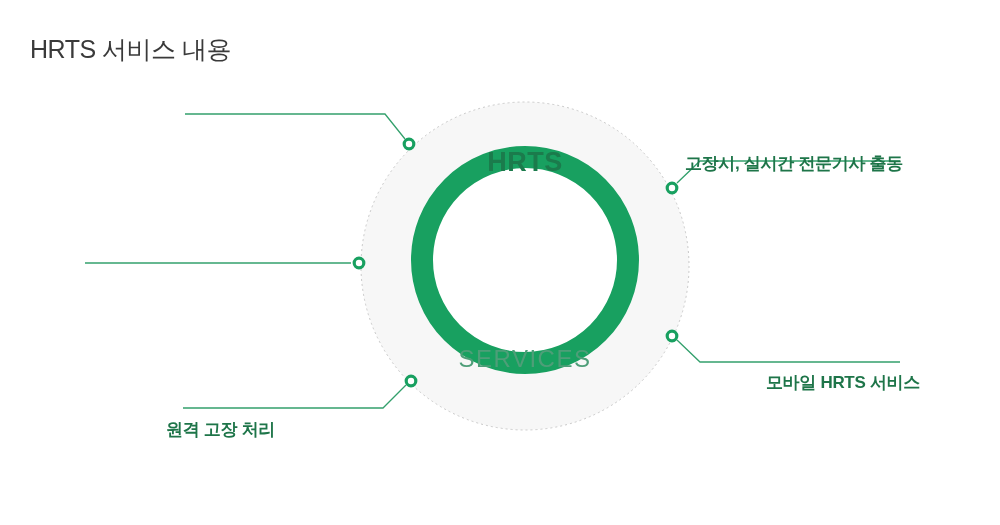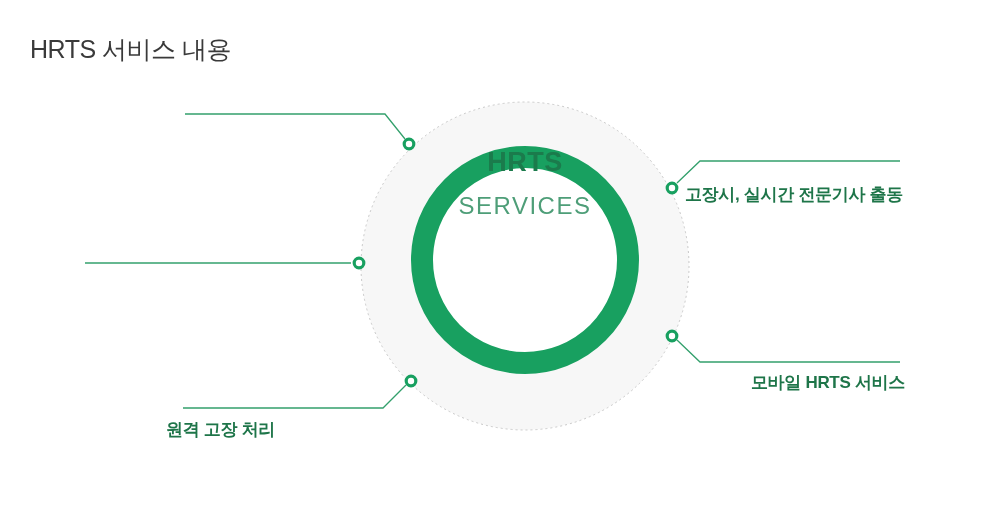--- a/index.html
+++ b/index.html
@@ -55,21 +55,21 @@
   }
   .center-text {
     position: absolute;
     left: 413px;
     top: 148px;
     width: 224px;
     height: 224px;
     display: flex;
     flex-direction: column;
     align-items: center;
-    justify-content: flex-start;
+    justify-content: space-between;
     text-align: center;
     pointer-events: none;
   }
   .center-title {
     font-size: 27px;
     font-weight: 700;
     line-height: 1.05;
     letter-spacing: 0.5px;
     color: var(--center-title, #1b7b4c);
   }
@@ -83,24 +83,24 @@
   }
   .callout-label {
     position: absolute;
     font-size: 17px;
     font-weight: 700;
     letter-spacing: -0.3px;
     white-space: nowrap;
     color: var(--label-text, #1e7549);
   }
   .label-tl { left: 183px; top: 126px; }
-  .label-tr { right: 97px;  top: 183px; text-align: right; }
+  .label-tr { right: 97px;  top: 152px; text-align: right; }
   .label-l  { left: 83px;   top: 274px; }
   .label-bl { left: 166px;  top: 418px; }
-  .label-br { right: 95px;  top: 371px; text-align: right; margin-left: 12px; }
+  .label-br { right: 80px;  top: 371px; text-align: right; margin-left: 12px; }
 </style>
 </head>
 <body>
 
 <div class="stage">
 
   <h1 class="page-title">HRTS 서비스 내용</h1>
 
   <svg class="diagram-svg" viewBox="0 0 1000 525">
 

